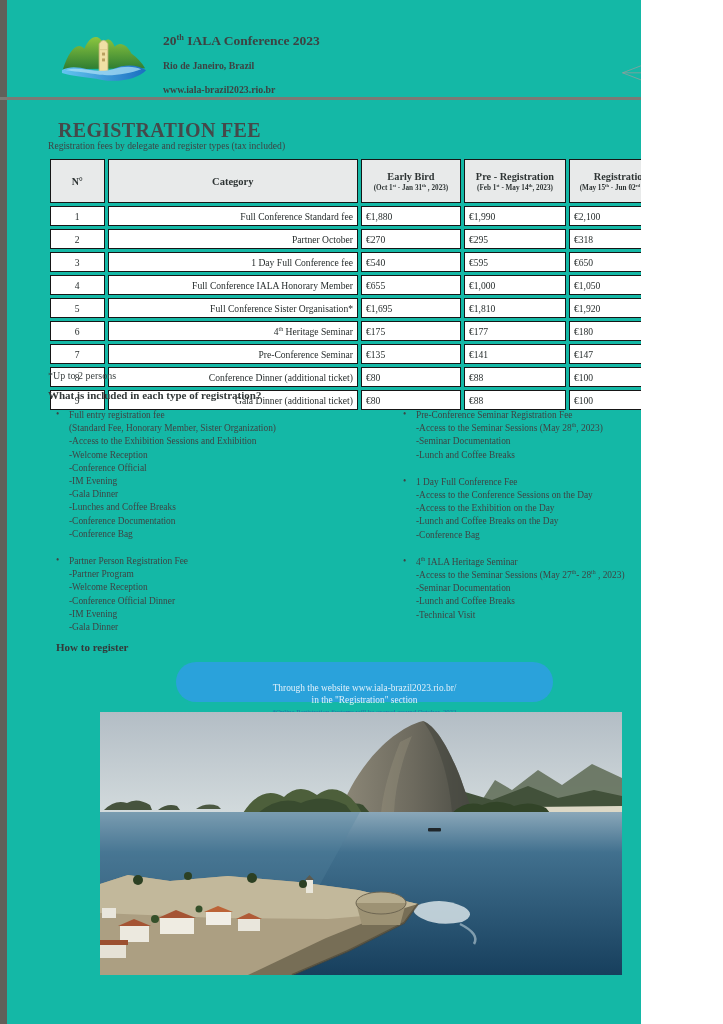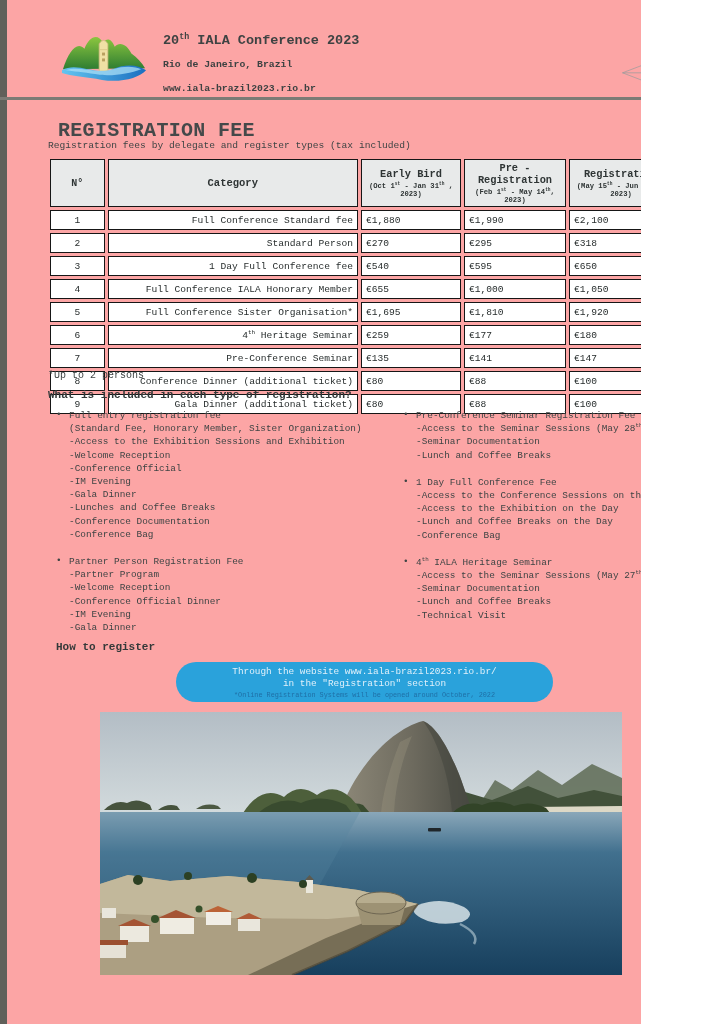--- a/index.html
+++ b/index.html
@@ -1,17 +1,17 @@
 <!DOCTYPE html>
 <html><head>
 <meta charset="utf-8">
 <style>
   html,body{margin:0;padding:0;background:#fff;}
-  .page{position:relative;width:641px;height:1024px;background:#fca5a5;overflow:hidden;
-        font-family:Liberation Mono, monospace;color:#3e4444;}
+  .page{position:relative;width:641px;height:1024px;background:#14b8a6;overflow:hidden;
+        font-family:Liberation Serif, serif;color:#3e4444;}
   .left-strip{position:absolute;left:0;top:0;width:7px;height:1024px;background:#60605a;}
   .logo{position:absolute;left:60px;top:28px;width:88px;height:57px;}
   .header-text{position:absolute;left:163px;top:33px;}
   .h-title{font-size:13.5px;font-weight:bold;color:#3d4242;margin-bottom:6px;}
   .h-sub{font-size:9.8px;font-weight:bold;color:#3d4242;line-height:14px;margin-top:10px;}
   .sketch{position:absolute;left:610px;top:10px;width:96px;height:86px;}
   .header-rule{position:absolute;left:0;top:97px;width:723px;height:3px;background:#7b7b75;}
   .section-title{position:absolute;left:47px;top:108px;margin:11px;font-size:20px;font-weight:bold;
         color:#45494a;letter-spacing:0.3px;}
   .subtitle{position:absolute;left:48px;top:140px;font-size:9.6px;color:#3e4444;}
@@ -30,21 +30,21 @@
   sup{font-size:0.62em;vertical-align:super;line-height:0;}
   .footnote{position:absolute;left:48px;top:370px;font-size:10px;color:#3e4444;}
   .included-heading{position:absolute;left:48px;top:389px;font-size:11px;font-weight:bold;color:#333939;}
   .col{position:absolute;top:409px;font-size:9.4px;color:#3e4444;line-height:13.2px;}
   .col-left{left:56px;width:340px;}
   .col-right{left:403px;width:318px;}
   .bgroup{position:relative;padding-left:13px;margin-bottom:14px;}
   .dot{position:absolute;left:0;top:-1px;}
   .howto{position:absolute;left:56px;top:641px;font-size:11px;font-weight:bold;color:#333939;}
   .banner{position:absolute;left:176px;top:662px;width:377px;height:40px;background:#2aa2db;
-        border-radius:20px;text-align:center;padding-top:4px;box-sizing:border-box;}
+        border-radius:20px;text-align:center;padding-top:20px;box-sizing:border-box;}
   .banner .b1{font-size:9.4px;color:#e0f0fa;line-height:12px;}
   .banner .b3{font-size:6.8px;color:#1f6fa6;line-height:9px;margin-top:1px;}
   .photo{position:absolute;left:100px;top:712px;width:522px;height:263px;}
 </style>
 </head>
 <body>
 
 <div class="page">
   <div class="left-strip"></div>
 
@@ -118,21 +118,21 @@
     <tbody>
       <tr>
         <td class="c-num">1</td>
         <td class="c-cat">Full Conference Standard fee</td>
         <td class="c-price">€1,880</td>
         <td class="c-price">€1,990</td>
         <td class="c-price">€2,100</td>
       </tr>
       <tr>
         <td class="c-num">2</td>
-        <td class="c-cat">Standard Person</td>
+        <td class="c-cat">Partner October</td>
         <td class="c-price">€270</td>
         <td class="c-price">€295</td>
         <td class="c-price">€318</td>
       </tr>
       <tr>
         <td class="c-num">3</td>
         <td class="c-cat">1 Day Full Conference fee</td>
         <td class="c-price">€540</td>
         <td class="c-price">€595</td>
         <td class="c-price">€650</td>
@@ -147,21 +147,21 @@
       <tr>
         <td class="c-num">5</td>
         <td class="c-cat">Full Conference Sister Organisation*</td>
         <td class="c-price">€1,695</td>
         <td class="c-price">€1,810</td>
         <td class="c-price">€1,920</td>
       </tr>
       <tr>
         <td class="c-num">6</td>
         <td class="c-cat">4<sup>th</sup> Heritage Seminar</td>
-        <td class="c-price">€259</td>
+        <td class="c-price">€175</td>
         <td class="c-price">€177</td>
         <td class="c-price">€180</td>
       </tr>
       <tr>
         <td class="c-num">7</td>
         <td class="c-cat">Pre-Conference Seminar</td>
         <td class="c-price">€135</td>
         <td class="c-price">€141</td>
         <td class="c-price">€147</td>
       </tr>

